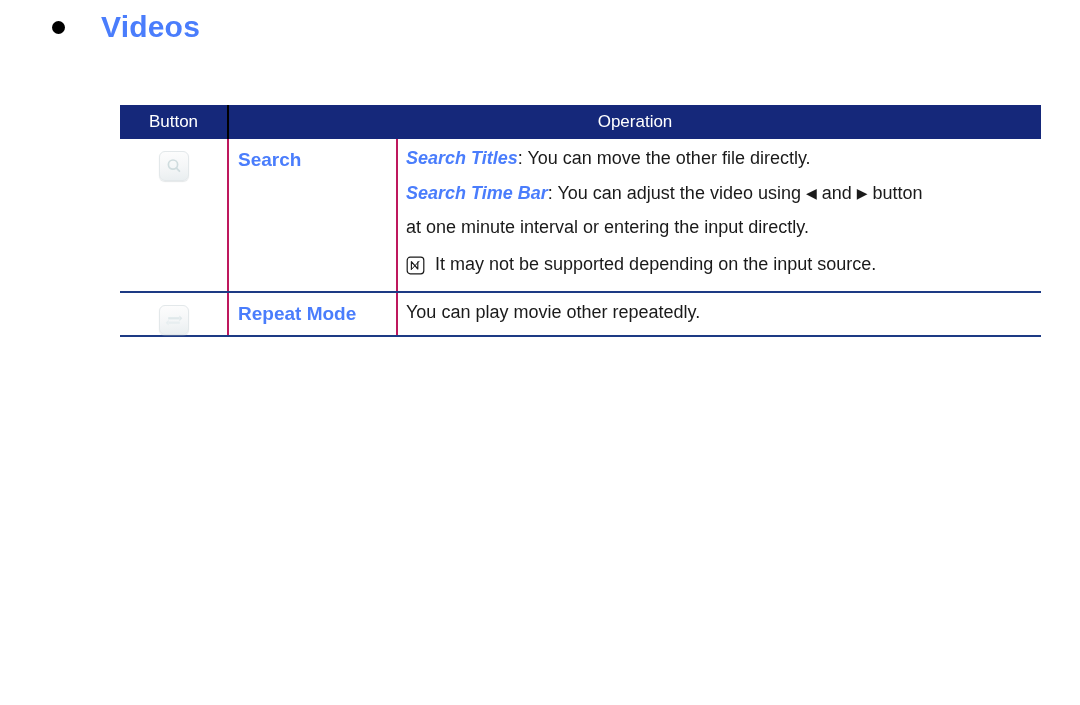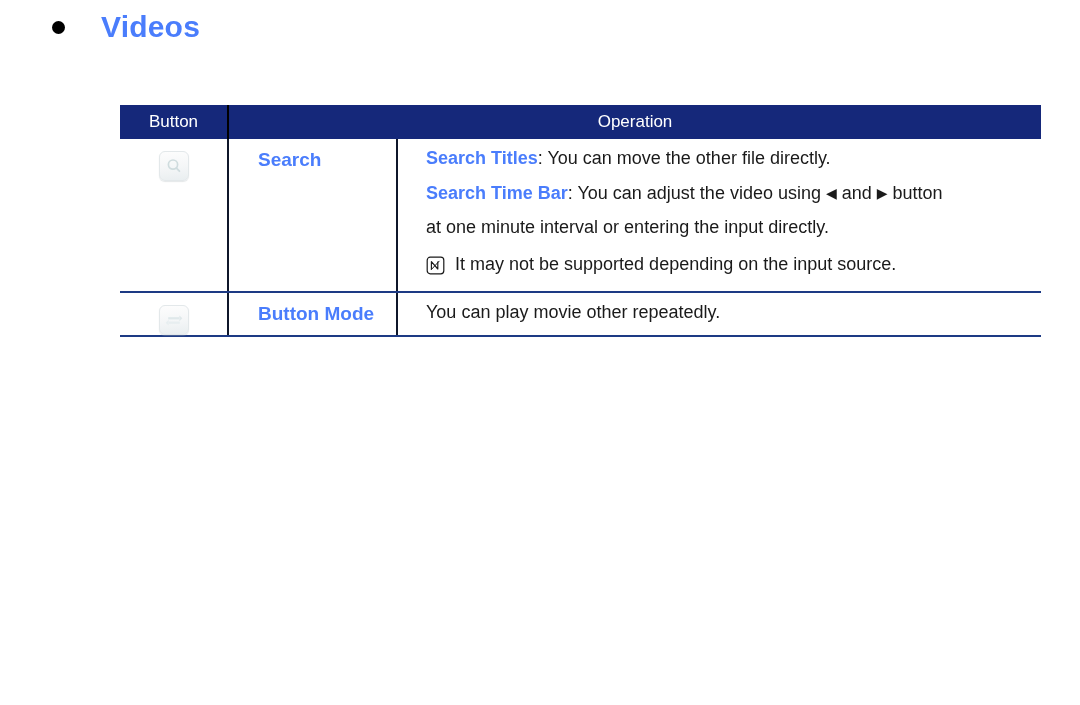--- a/index.html
+++ b/index.html
@@ -79,22 +79,21 @@
     padding: 0;
     vertical-align: top;
     background: #ffffff;
   }
   .tbl tbody tr td.col-icon {
     text-align: center;
     vertical-align: top;
   }
   .tbl tbody tr td.col-label,
   .tbl tbody tr td.col-desc {
-    border-left: 2px solid #0f172a;
-    padding-left: 20px;
+    border-left: 2px solid #be185d;
   }
 
   .cell-pad-icon { padding-top: 12px; }
   .cell-pad-label { padding: 9px 0 0 9px; }
   .cell-pad-desc  { padding: 9px 0 10px 8px; }
 
   .row-tall .cell-pad-desc { padding-bottom: 16px; }
 
   .label-text {
     font-size: 19px;
@@ -110,20 +109,21 @@
     line-height: 1.15;
     margin-bottom: 14px;
     white-space: nowrap;
   }
   .desc-line:last-child { margin-bottom: 0; }
   .desc-line.tight { margin-bottom: 16px; }
 
   .kw {
     color: #4a7dfc;
     font-weight: bold;
+    font-style: italic;
   }
 
   .arrow-glyph {
     font-size: 14px;
     line-height: 1;
     position: relative;
     top: -1px;
   }
 
   
@@ -230,21 +230,21 @@
                 <path d="M8.2 11.2 h11 v2.2 h-11 z" fill="#dfe8ea"></path>
                 <path d="M19.4 9.4 l3.0 2.9 -3.0 2.9 z" fill="#dfe8ea"></path>
                 <path d="M19.8 15.6 h-11 v2.2 h11 z" fill="#e7eef0"></path>
                 <path d="M8.6 13.8 l-3.0 2.9 3.0 2.9 z" fill="#e7eef0"></path>
               </svg>
             </span>
           </div>
         </td>
         <td class="col-label">
           <div class="cell-pad-label">
-            <span class="label-text">Button Mode</span>
+            <span class="label-text">Repeat Mode</span>
           </div>
         </td>
         <td class="col-desc">
           <div class="cell-pad-desc">
             <div class="desc-line">You can play movie other repeatedly.</div>
           </div>
         </td>
       </tr>
 
 

